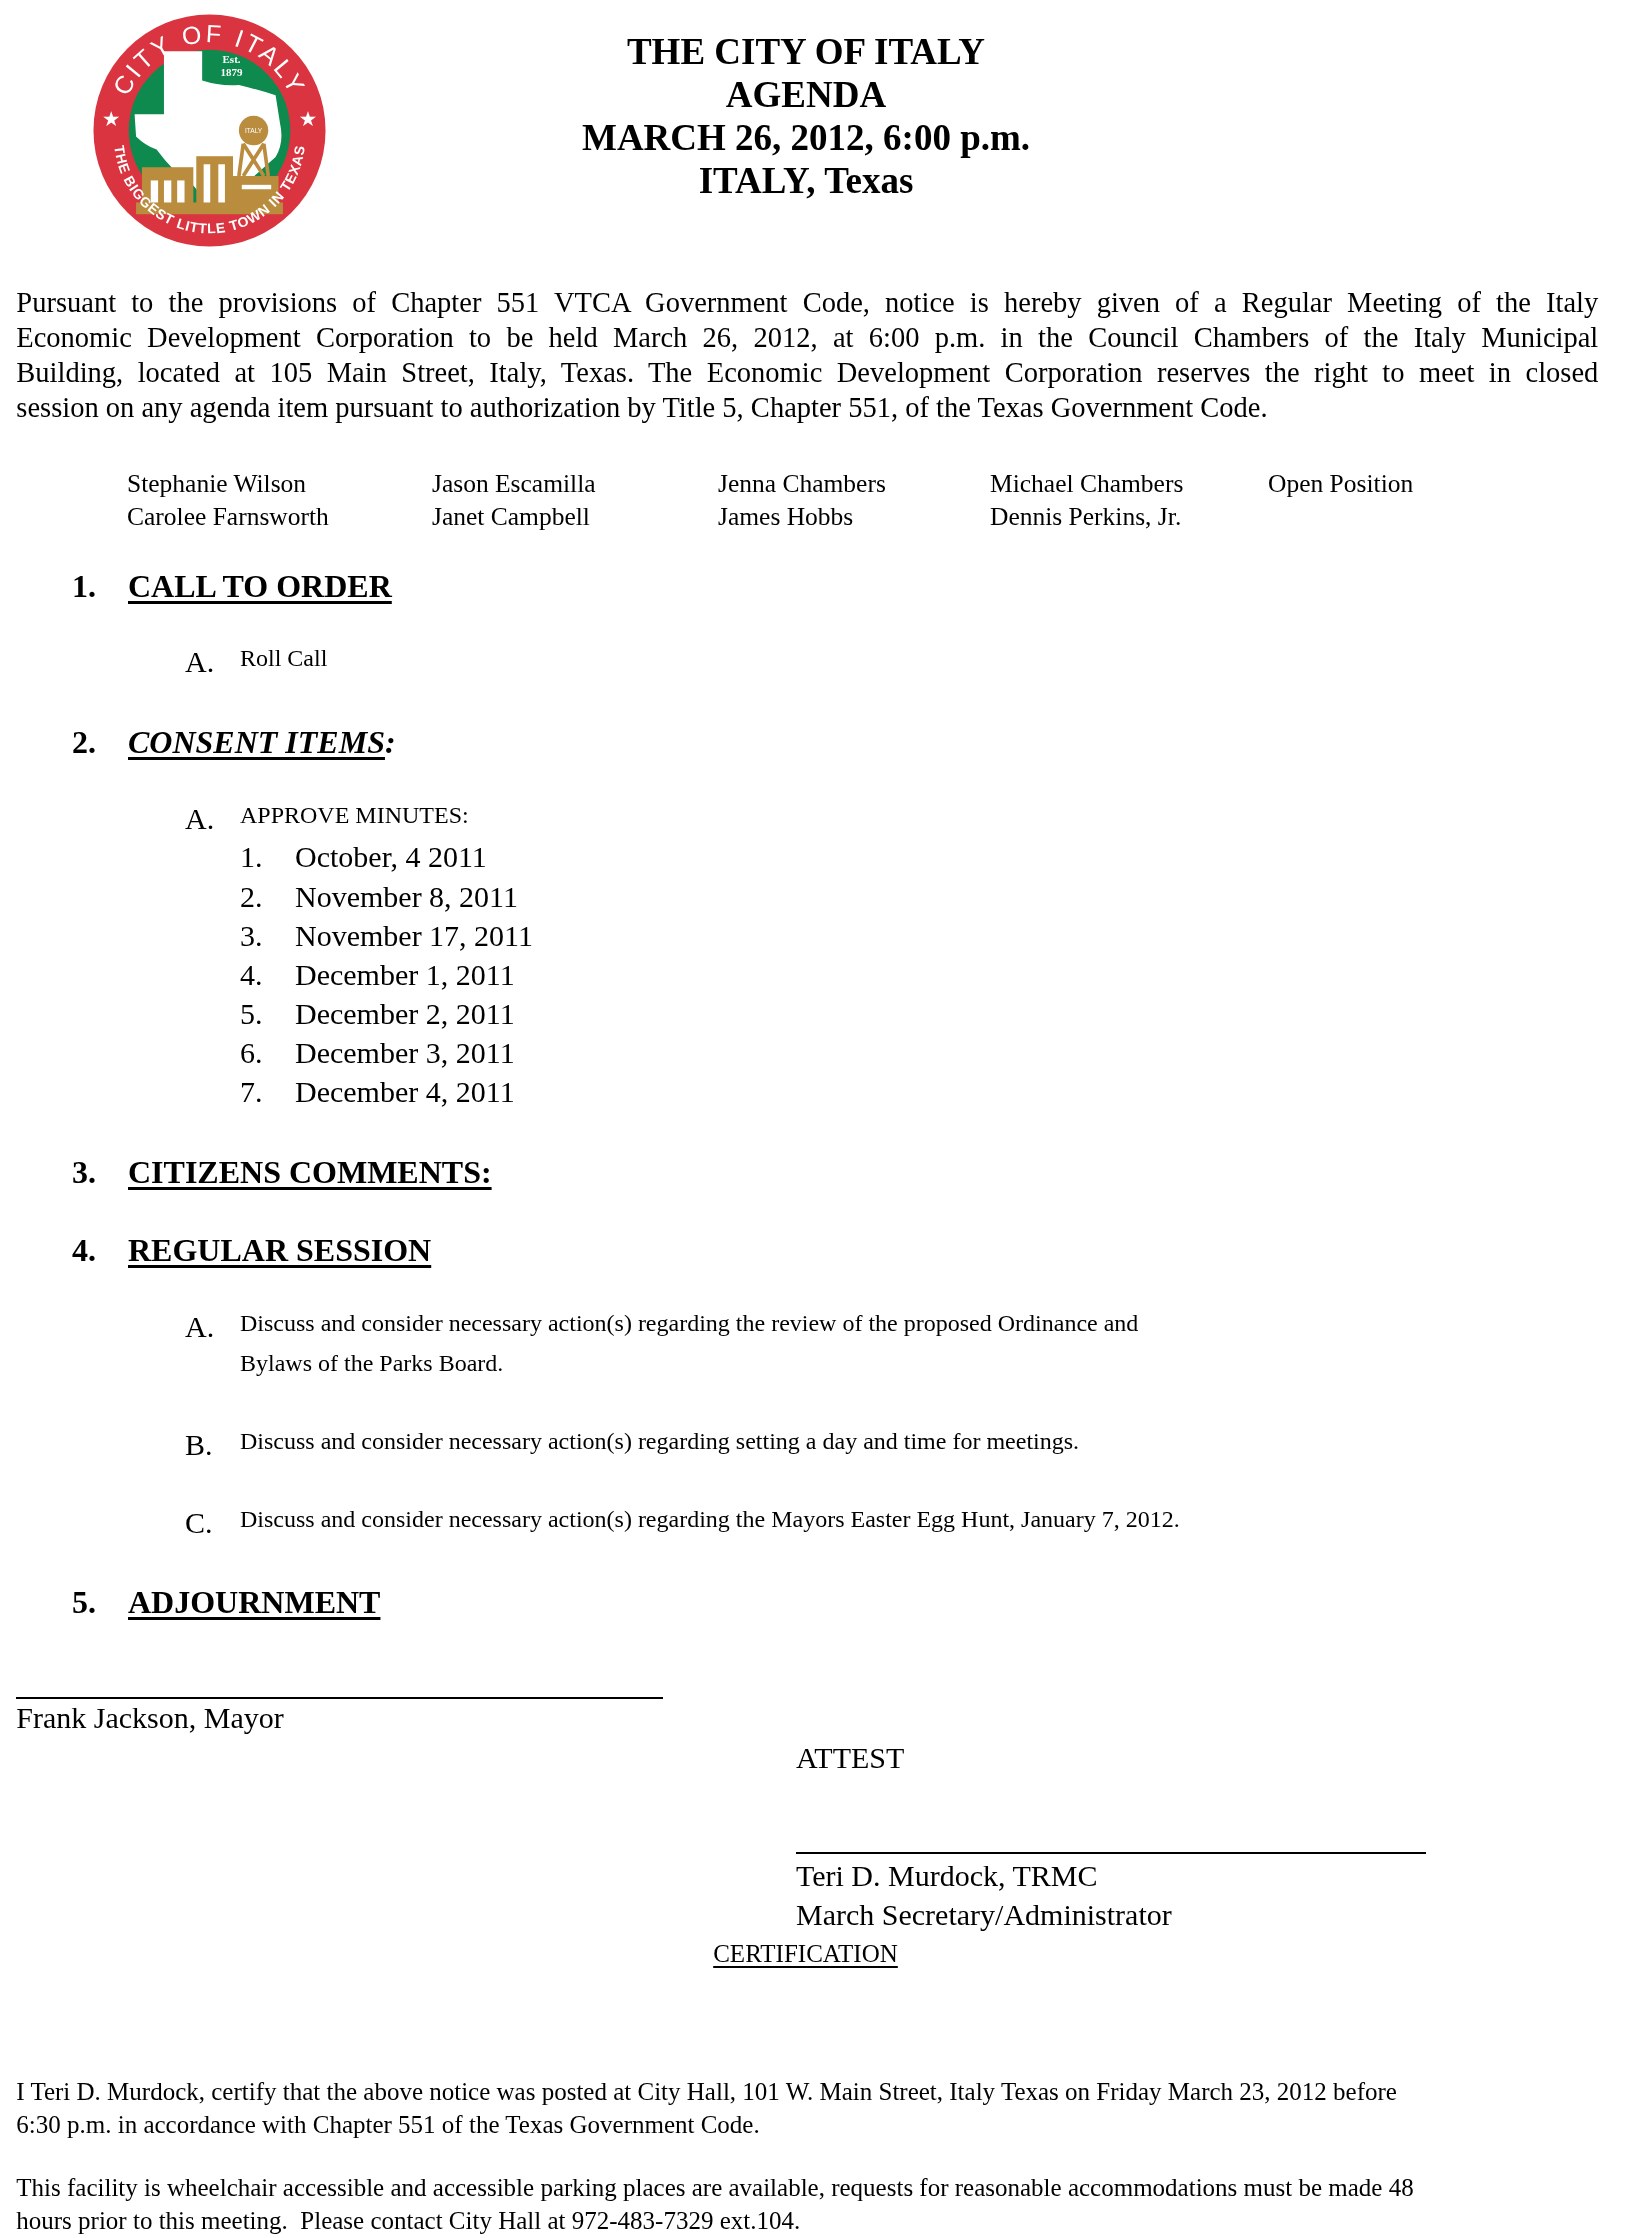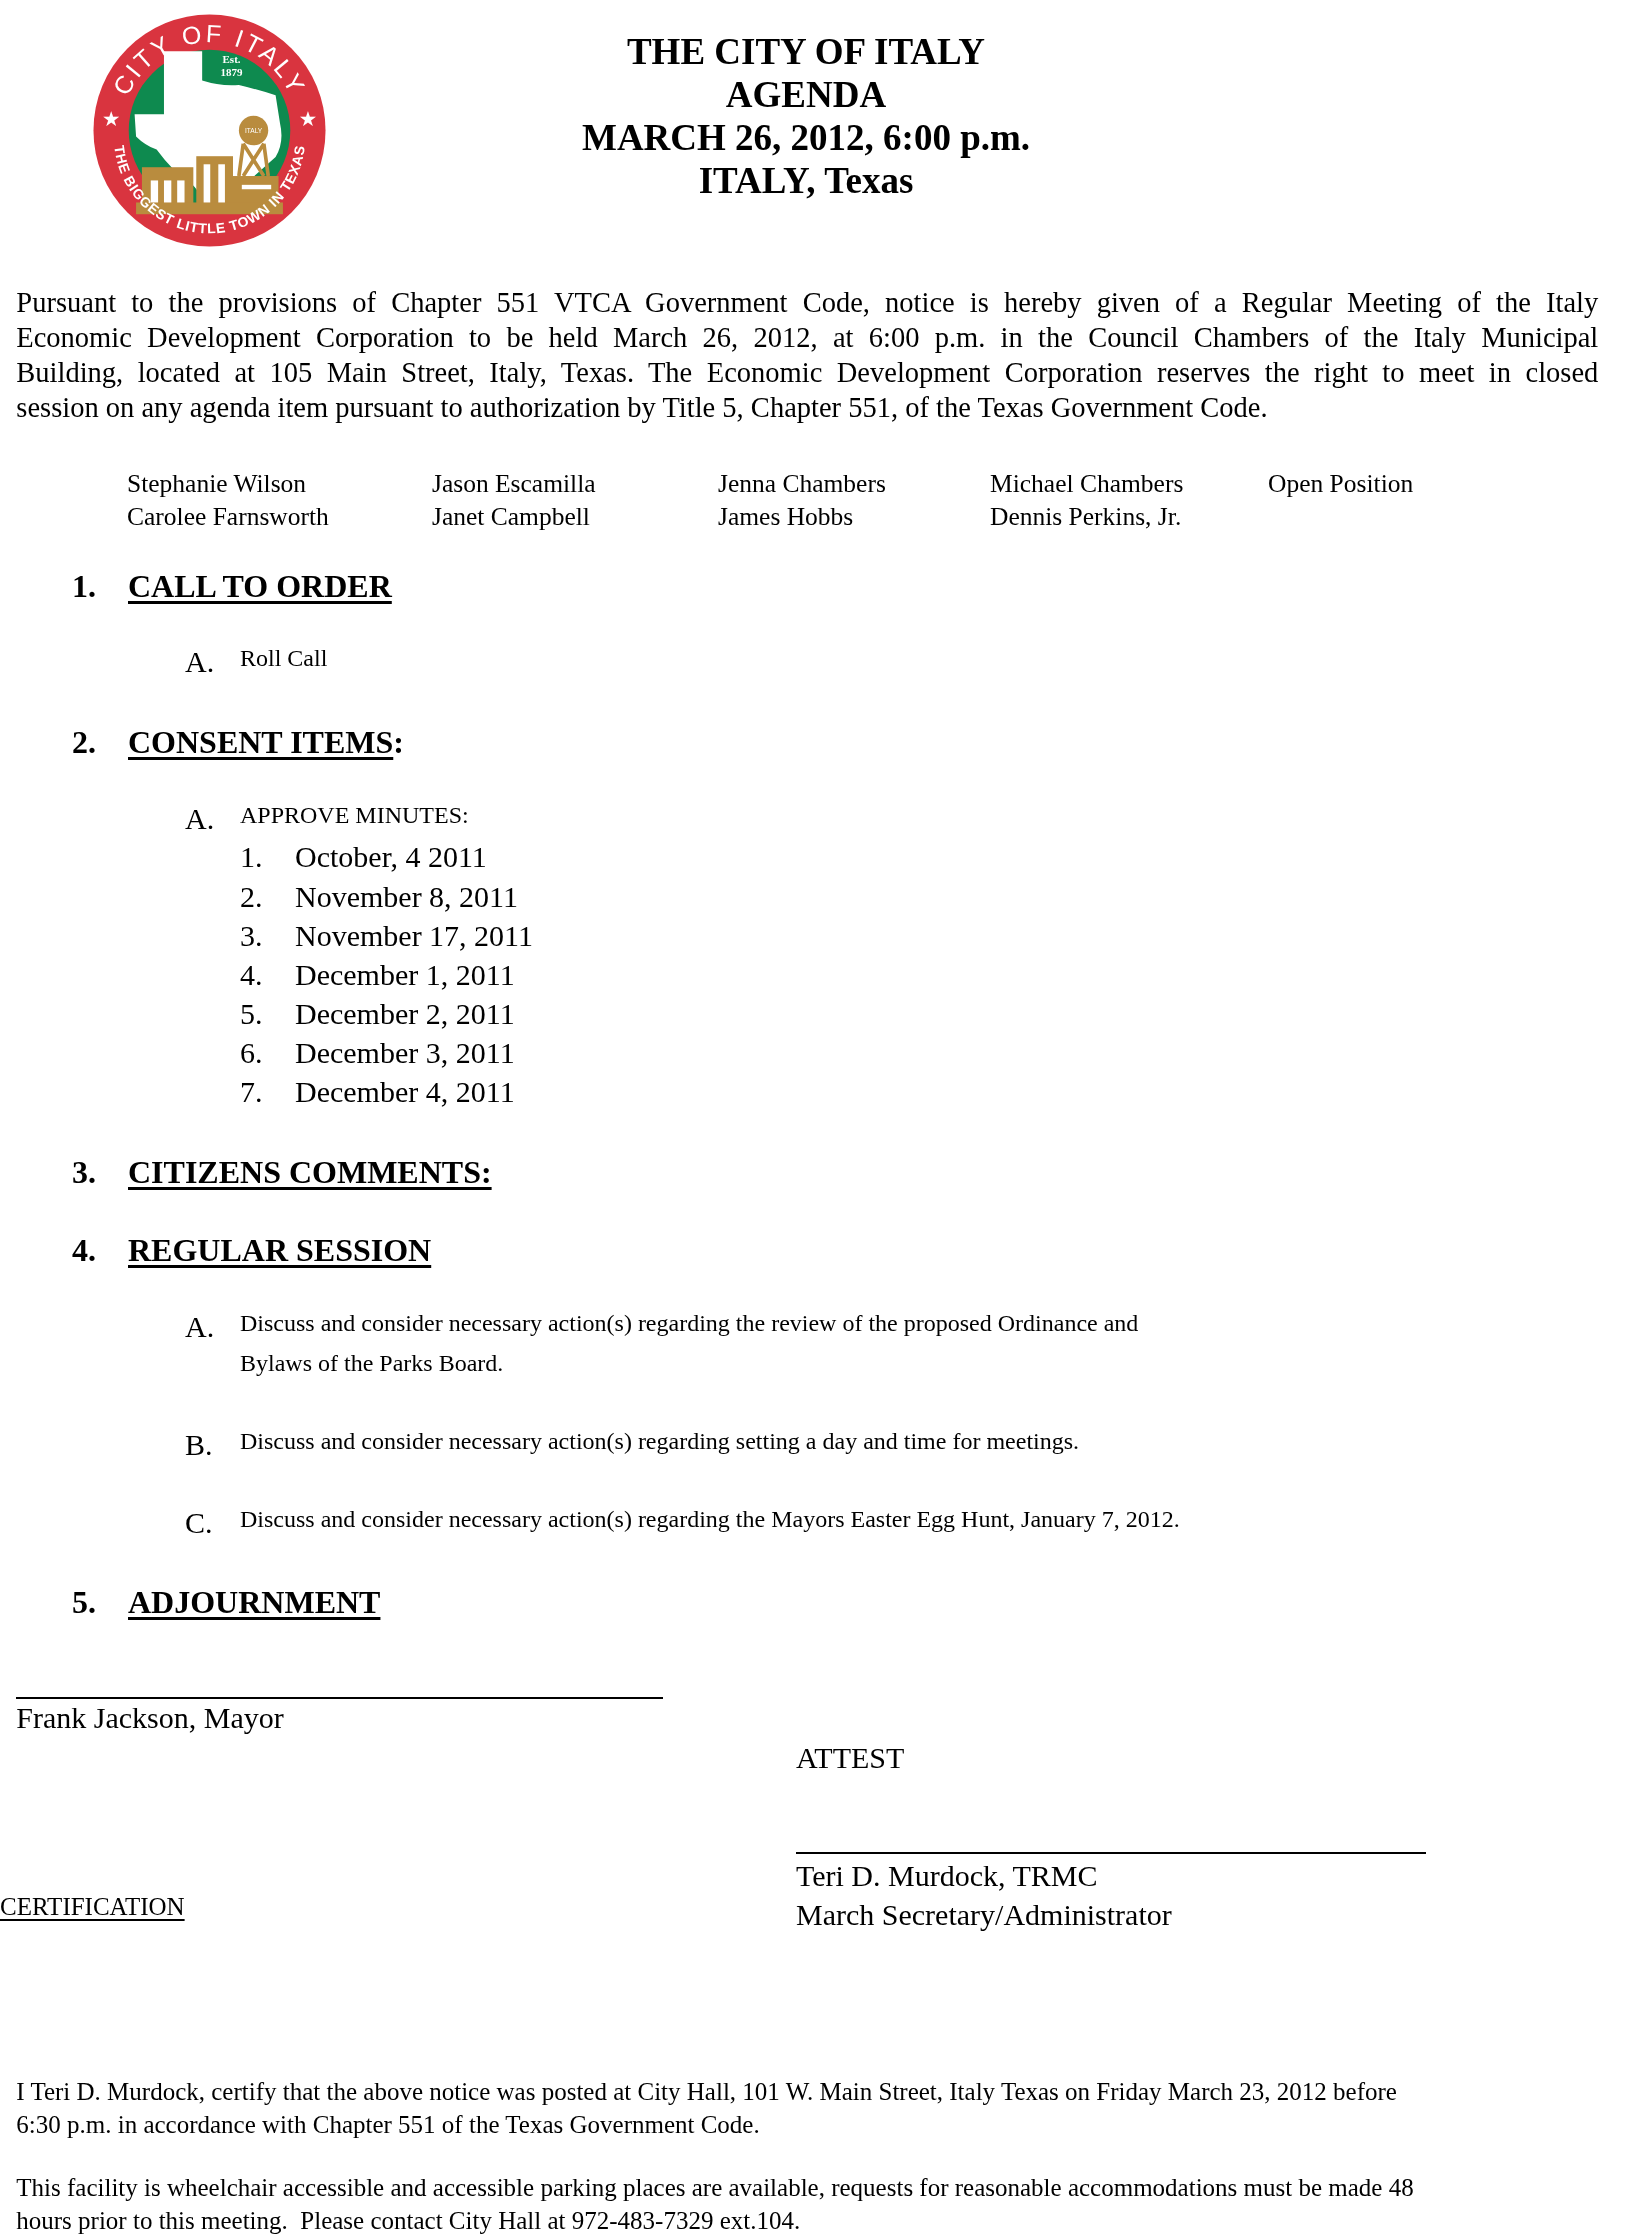--- a/index.html
+++ b/index.html
@@ -37,21 +37,21 @@
   .sec-title { position: absolute; font-weight: bold; font-size: 32px; left: 128px; white-space: nowrap; }
   .sec-title .u { text-decoration: underline; text-decoration-thickness: 3px; text-underline-offset: 4.4px; }
   .sub-let { position: absolute; left: 185px; font-size: 30px; }
   .sub-txt { position: absolute; left: 240px; font-size: 24px; white-space: nowrap; }
   .min-num { position: absolute; left: 240px; font-size: 30px; }
   .min-txt { position: absolute; left: 295px; font-size: 30px; white-space: nowrap; }
 
   .sig-line { position: absolute; height: 2.2px; background: #000; }
   .sig-txt { position: absolute; font-size: 30px; white-space: nowrap; }
 
-  .cert-head { position: absolute; left: 0; width: 1611px; text-align: left; top: 1893px; font-size: 25px; }
+  .cert-head { position: absolute; left: 0; width: 1611px; text-align: center; top: 1940px; font-size: 25px; }
   .cert-head span { text-decoration: underline; text-underline-offset: 3.7px; }
   .cert-p { position: absolute; left: 16.3px; width: 1582px; font-size: 25px; line-height: 33px; }
 </style>
 </head>
 <body>
 
 <svg id="logo" viewBox="0 0 320 320">
   <defs>
     <path id="topArc" d="M 40 160 A 120 120 0 0 1 280 160"></path>
     <path id="botArc" d="M 30 170 A 130 130 0 0 0 290 170"></path>
@@ -125,21 +125,21 @@
     <div>Open Position</div>
   </div>
 </div>
 
 <div class="sec-num" style="top:568px;">1.</div>
 <div class="sec-title" style="top:568px;"><span class="u">CALL TO ORDER</span></div>
 <div class="sub-let" style="top:645px;">A.</div>
 <div class="sub-txt" style="top:645px;">Roll Call</div>
 
 <div class="sec-num" style="top:724px;">2.</div>
-<div class="sec-title" style="top:724px;"><span class="u">CONSENT ITEMS</span><span>:</span></div>
+<div class="sec-title" style="top:724px;font-style:italic;"><span class="u">CONSENT ITEMS</span><span>:</span></div>
 <div class="sub-let" style="top:802px;">A.</div>
 <div class="sub-txt" style="top:802px;">APPROVE MINUTES:</div>
 
 <div>
   <div class="min-num" style="top:840px;">1.</div>
   <div class="min-txt" style="top:840px;">October, 4 2011</div>
   <div class="min-num" style="top:880px;">2.</div>
   <div class="min-txt" style="top:880px;">November 8, 2011</div>
   <div class="min-num" style="top:919px;">3.</div>
   <div class="min-txt" style="top:919px;">November 17, 2011</div>

